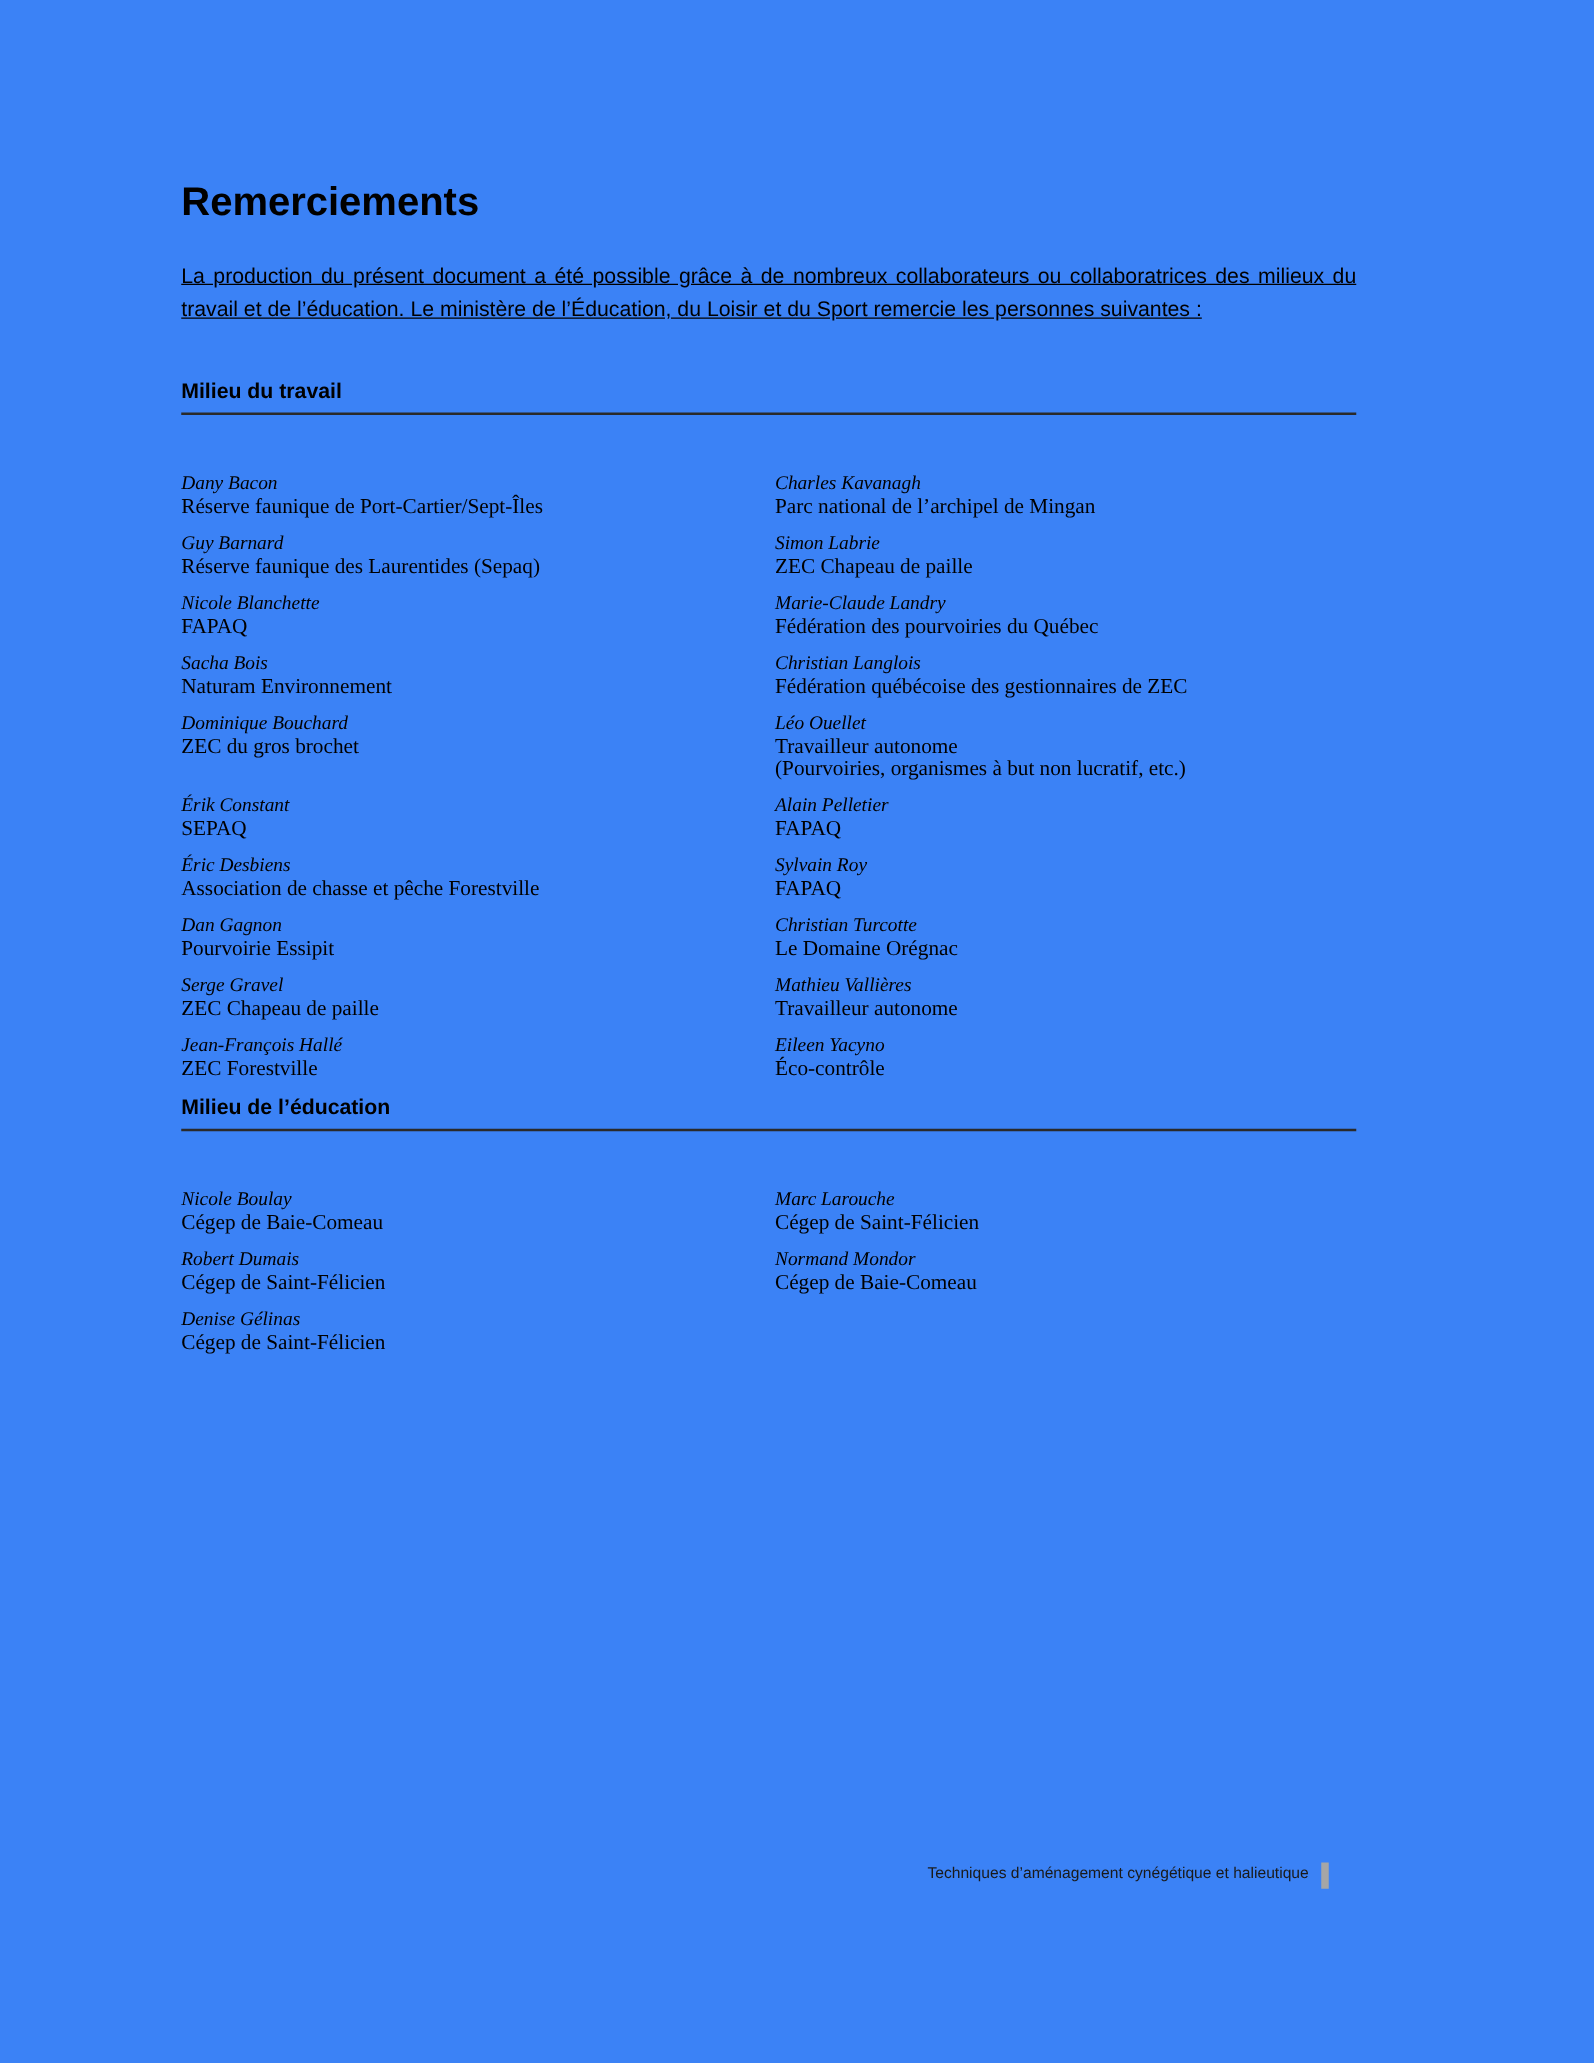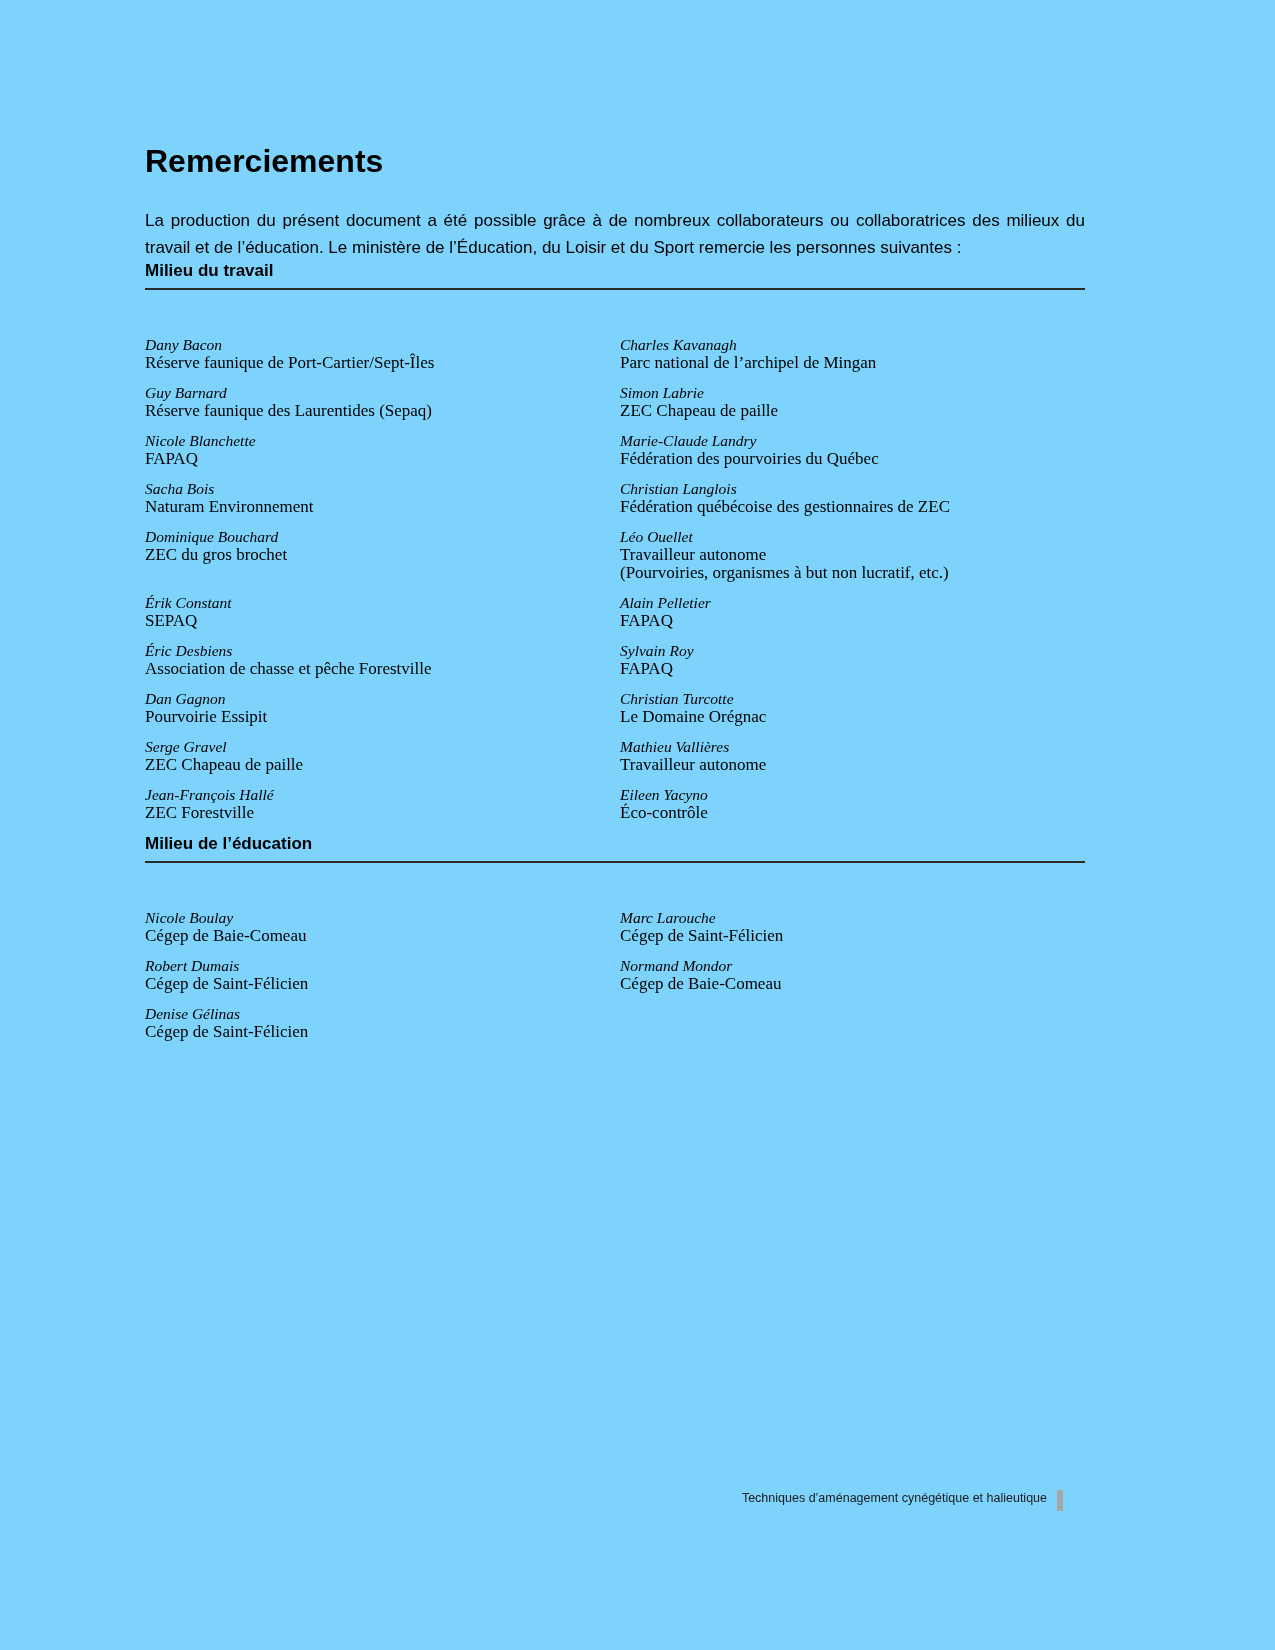--- a/index.html
+++ b/index.html
@@ -4,44 +4,46 @@
 <style>
   html, body {
     margin: 0;
     padding: 0;
     background: #ffffff;
   }
   .page {
     position: relative;
     width: 1275px;
     height: 1650px;
-    background: #7dd3fc;
+    background: #3b82f6;
     font-family: "Liberation Sans", sans-serif;
     color: #000000;
     box-sizing: border-box;
     padding: 143px 190px 0 145px;
     overflow: hidden;
   }
   .doc-title {
     margin: 0;
     font-size: 32px;
     font-weight: bold;
     line-height: 36px;
     letter-spacing: 0px;
   }
   .intro {
     margin: 28px 0 0 0;
     font-size: 17px;
     line-height: 27px;
     text-align: justify;
+    text-decoration: underline;
   }
   .doc-section {
     margin: 0;
   }
   .doc-section.first {
+    margin-top: 42px;
   }
   .doc-section.second {
   }
   .section-heading {
     margin: 0;
     font-size: 17px;
     font-weight: bold;
     line-height: 20px;
     padding-bottom: 7px;
     border-bottom: 2px solid #2a2a2a;

